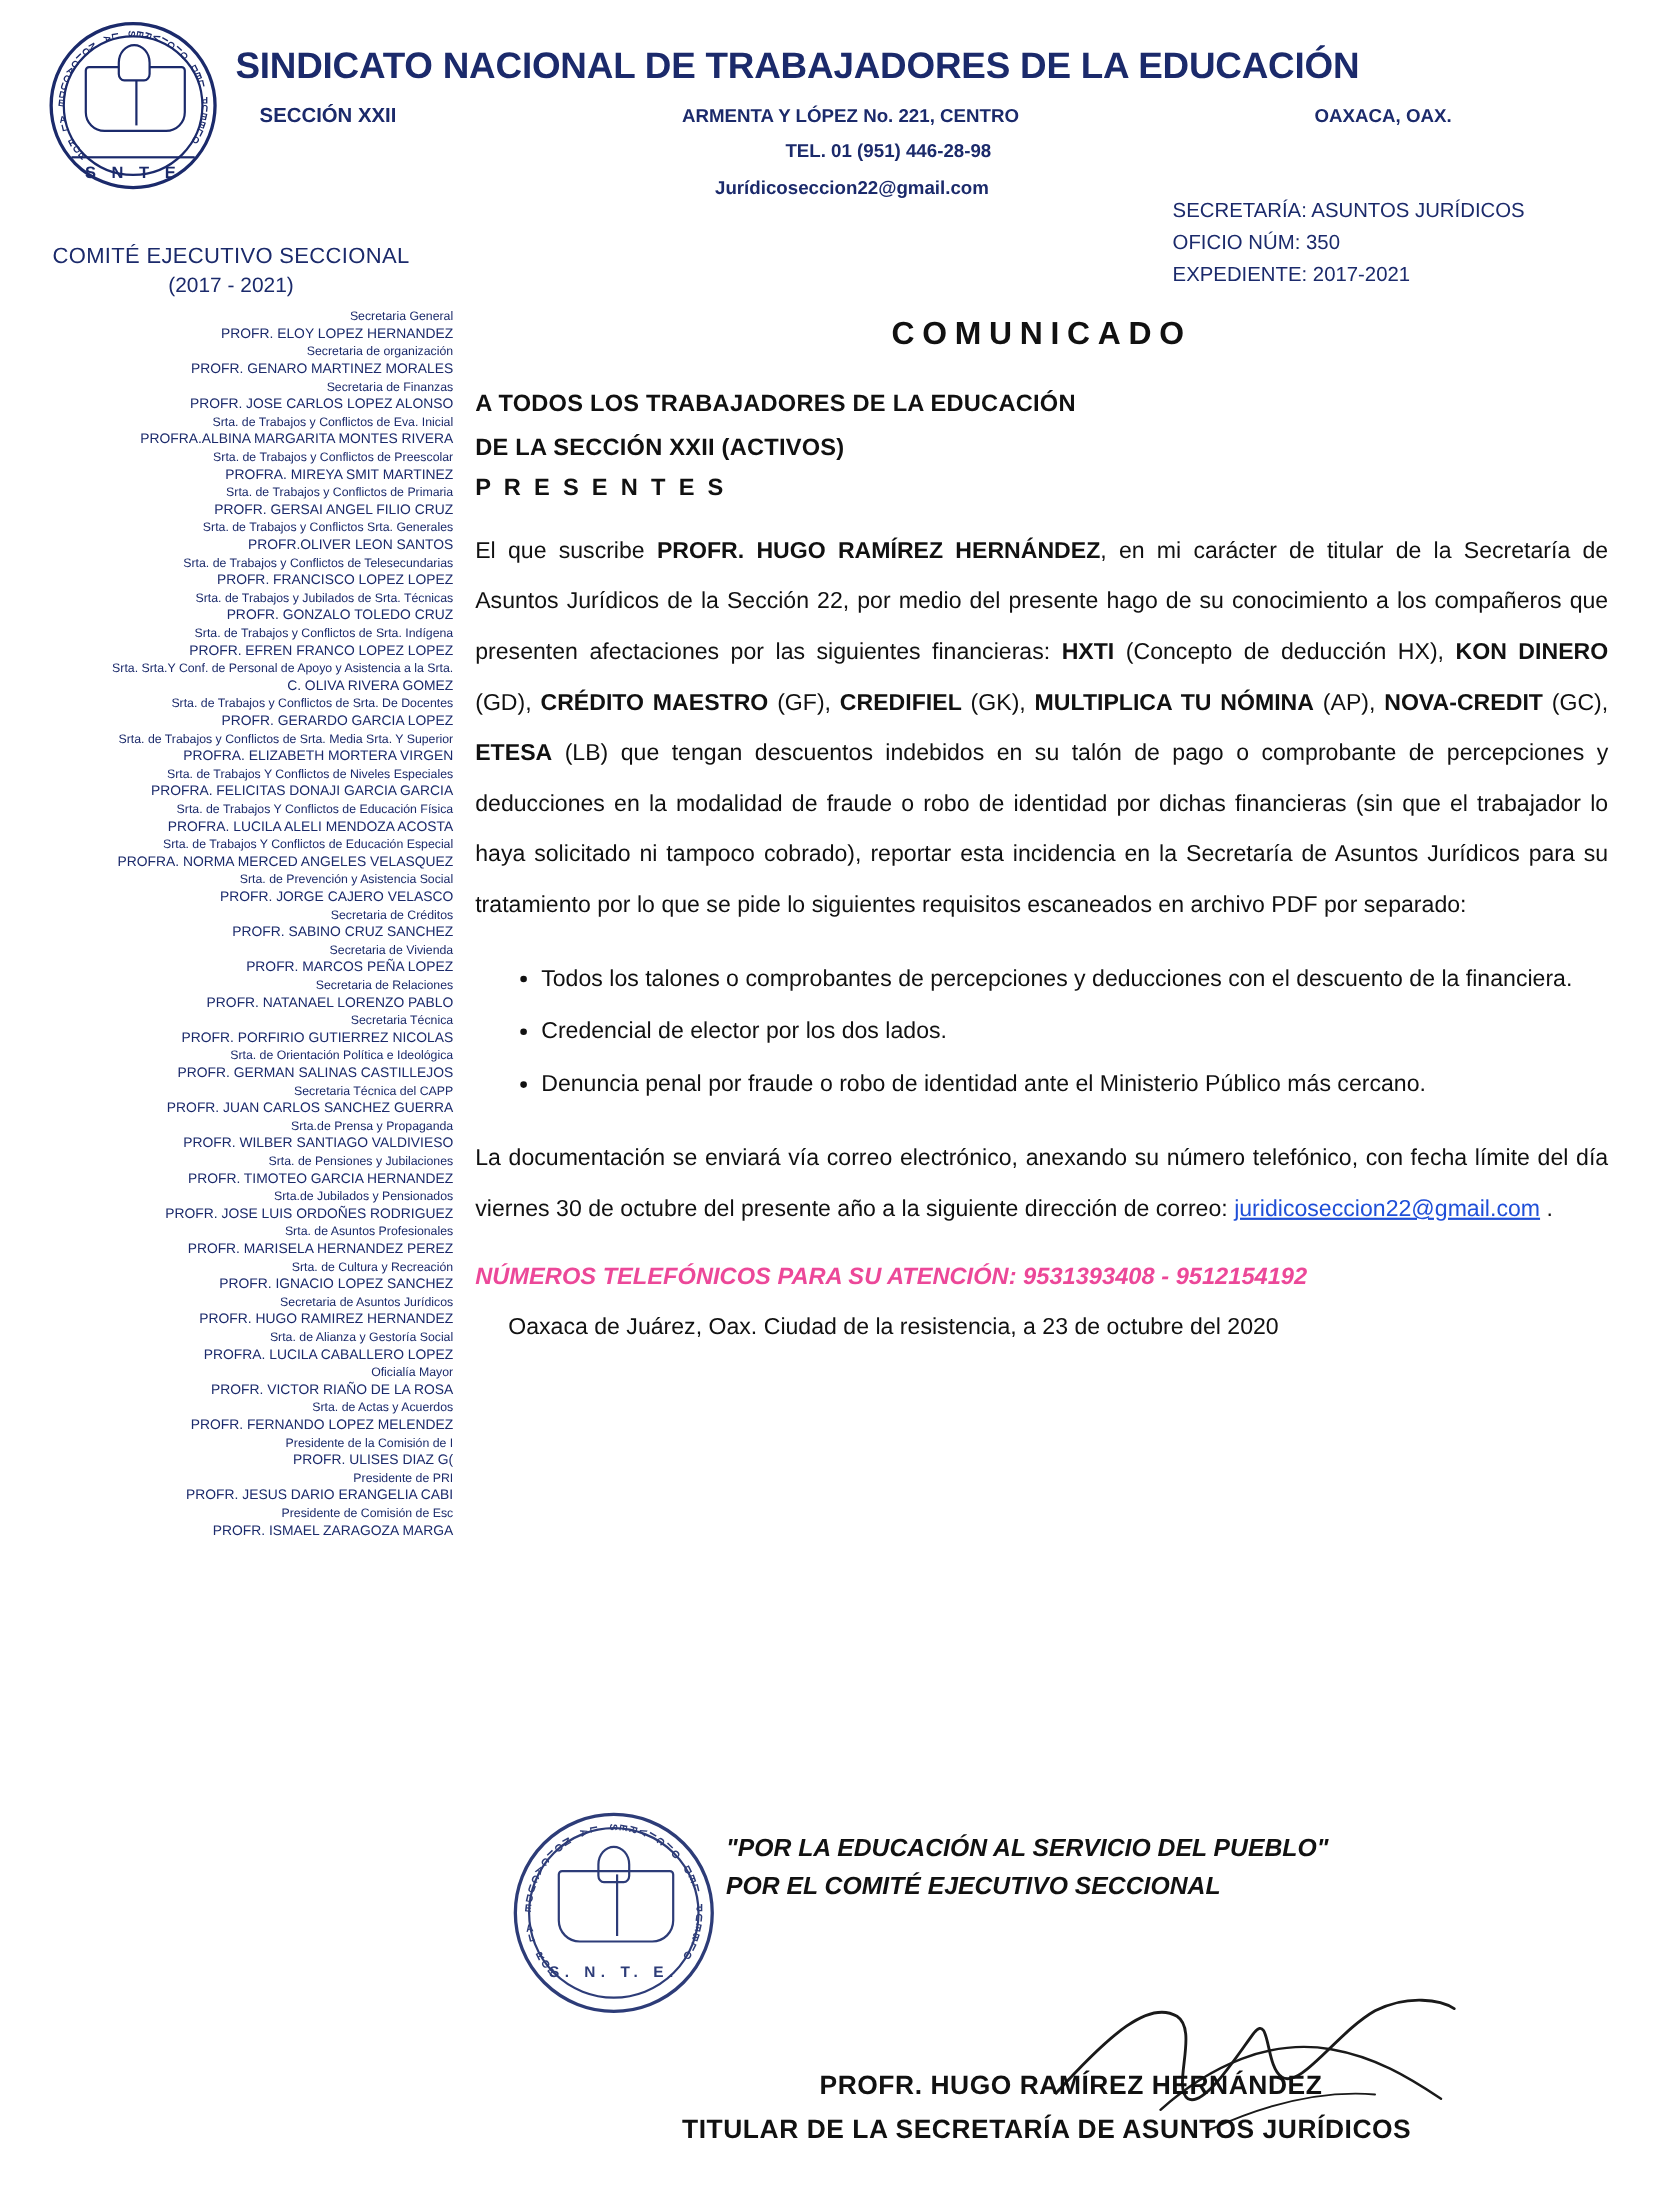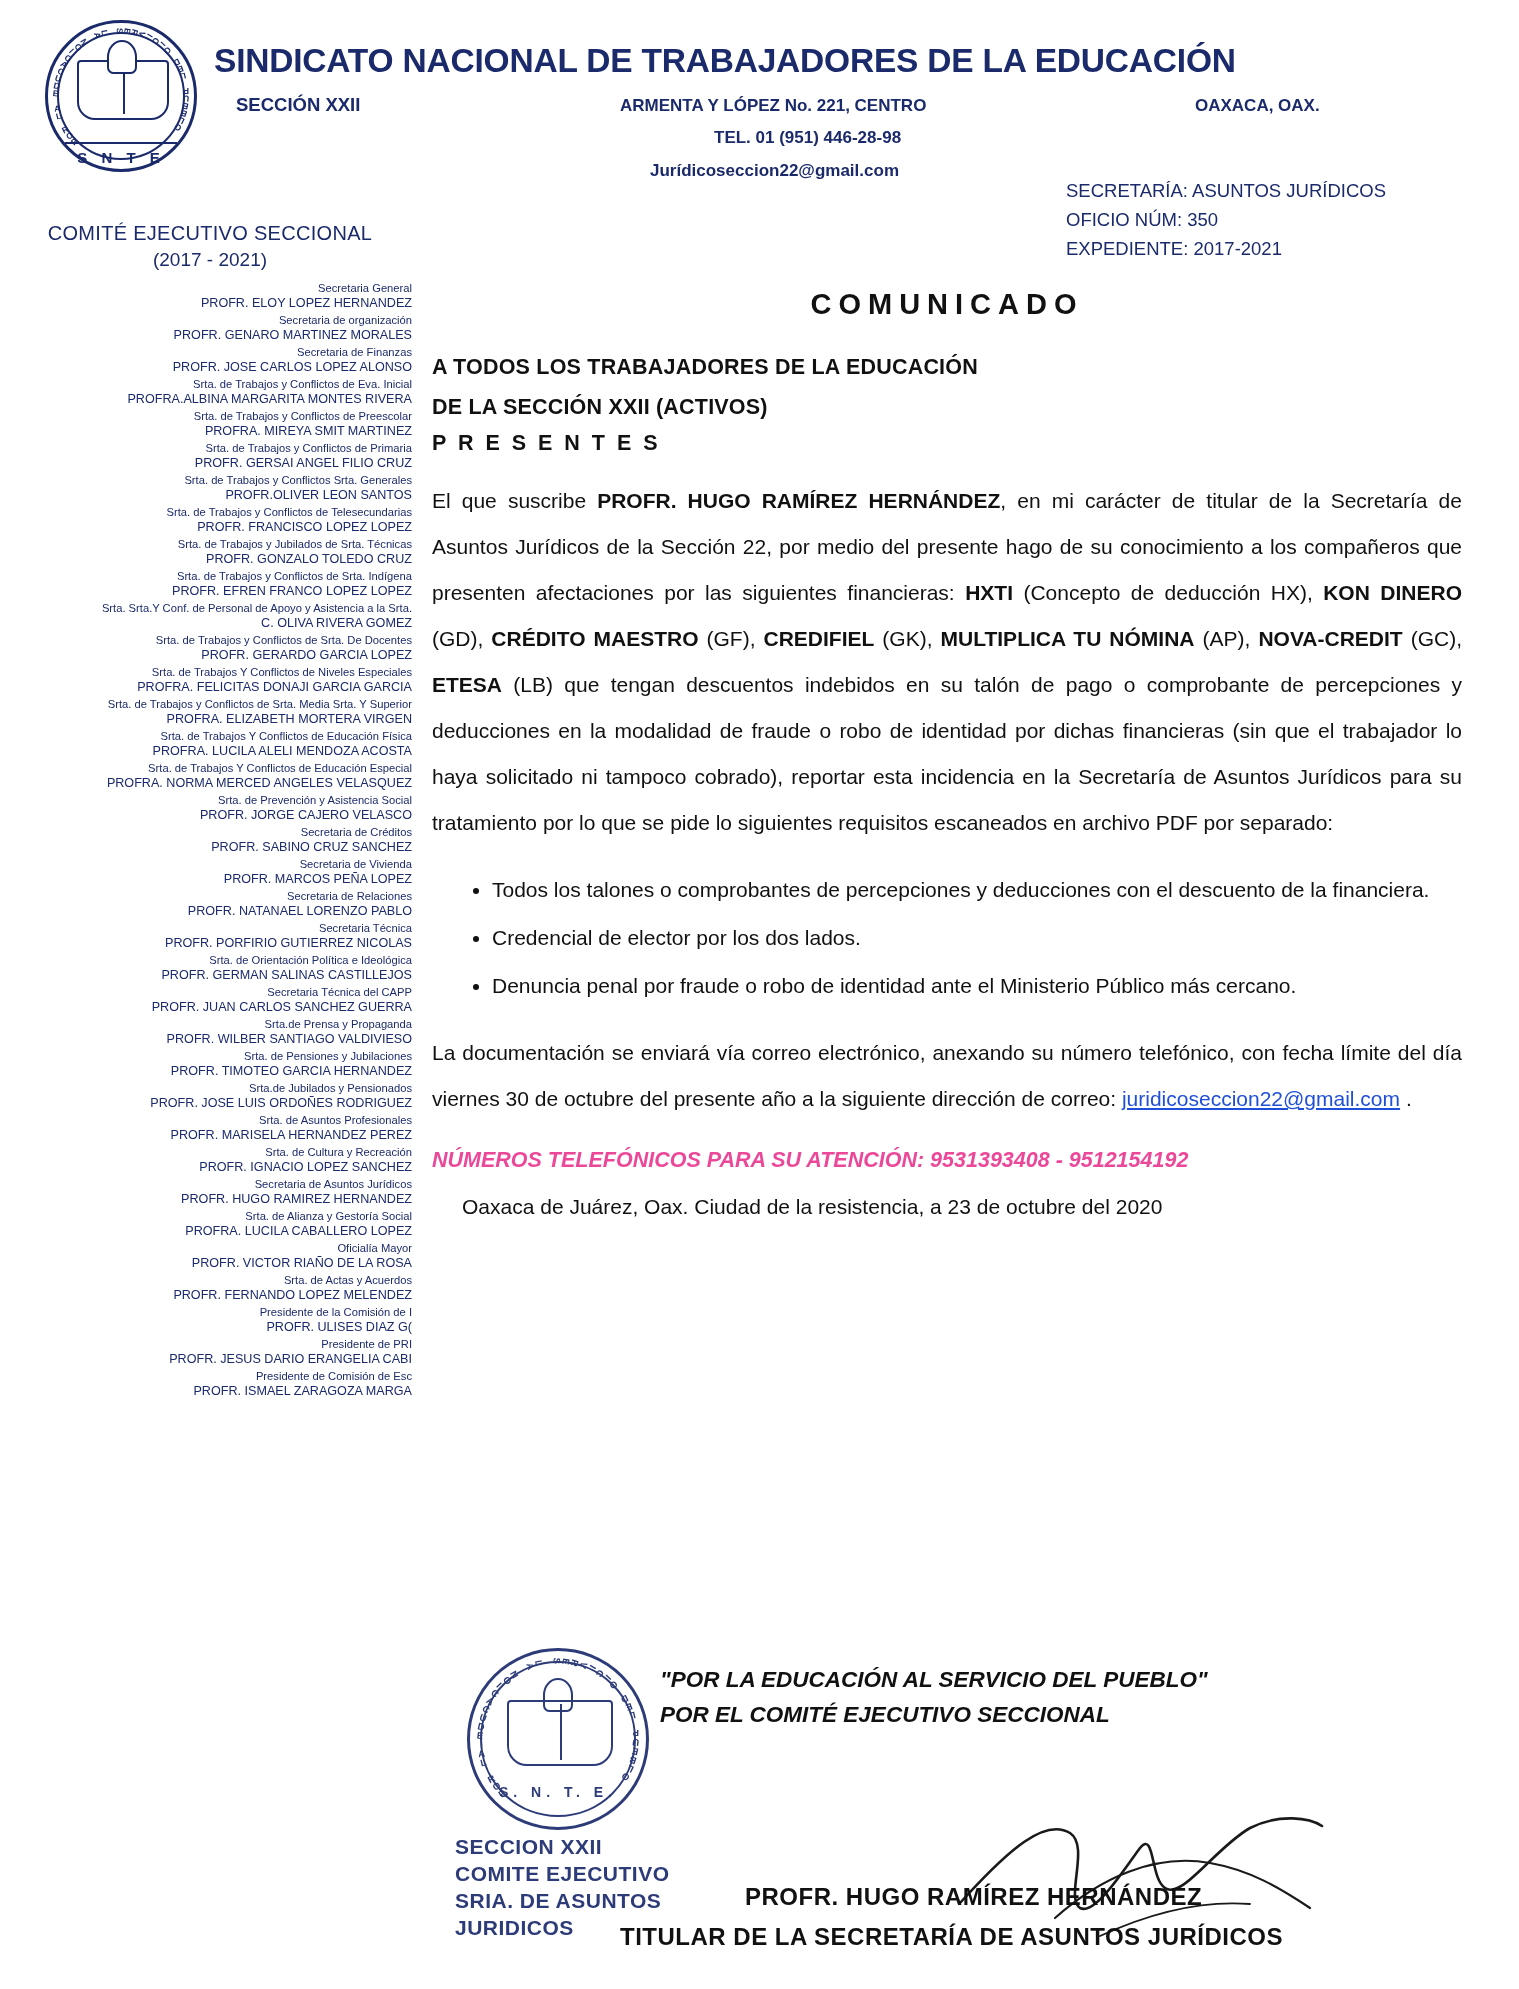--- a/index.html
+++ b/index.html
@@ -539,26 +539,26 @@
         </div>
         <div class="sb-entry">
           <div class="sb-role">Srta. Srta.Y Conf. de Personal de Apoyo y Asistencia a la Srta.</div>
           <div class="sb-name">C. OLIVA RIVERA GOMEZ</div>
         </div>
         <div class="sb-entry">
           <div class="sb-role">Srta. de Trabajos y Conflictos de Srta. De Docentes</div>
           <div class="sb-name">PROFR. GERARDO GARCIA LOPEZ</div>
         </div>
         <div class="sb-entry">
+          <div class="sb-role">Srta. de Trabajos y Conflictos de Srta. Media Srta. Y Superior</div>
+          <div class="sb-name">PROFRA. ELIZABETH MORTERA VIRGEN</div>
+        </div>
+        <div class="sb-entry">
           <div class="sb-role">Srta. de Trabajos  Y Conflictos de  Niveles Especiales</div>
           <div class="sb-name">PROFRA. FELICITAS DONAJI GARCIA GARCIA</div>
-        </div>
-        <div class="sb-entry">
-          <div class="sb-role">Srta. de Trabajos y Conflictos de Srta. Media Srta. Y Superior</div>
-          <div class="sb-name">PROFRA. ELIZABETH MORTERA VIRGEN</div>
         </div>
         <div class="sb-entry">
           <div class="sb-role">Srta. de Trabajos  Y Conflictos  de Educación Física</div>
           <div class="sb-name">PROFRA. LUCILA ALELI MENDOZA ACOSTA</div>
         </div>
         <div class="sb-entry">
           <div class="sb-role">Srta. de Trabajos  Y Conflictos  de Educación Especial</div>
           <div class="sb-name">PROFRA. NORMA MERCED ANGELES VELASQUEZ</div>
         </div>
         <div class="sb-entry">
@@ -710,26 +710,20 @@
           <span style="font-size: 9.5px; transform: rotate(103.333deg) translate(0px, -81px) rotate(90deg);">E</span>
           <span style="font-size: 9.5px; transform: rotate(110deg) translate(0px, -81px) rotate(90deg);">B</span>
           <span style="font-size: 9.5px; transform: rotate(116.667deg) translate(0px, -81px) rotate(90deg);">L</span>
           <span style="font-size: 9.5px; transform: rotate(123.333deg) translate(0px, -81px) rotate(90deg);">O</span>
         </div>
       <div class="stamp-book"></div>
       <div class="stamp-torch"></div>
       <div class="stamp-snte">S. N. T. E.</div>
     </div>
 
-    <div class="stamp-lines">
-      <div>SECCION XXII</div>
-      <div>COMITE EJECUTIVO</div>
-      <div>SRIA. DE ASUNTOS</div>
-      <div>JURIDICOS</div>
-    </div>
 
     <div class="motto">
       <div>"POR LA EDUCACIÓN AL SERVICIO DEL PUEBLO"</div>
       <div>POR EL COMITÉ EJECUTIVO SECCIONAL</div>
 
     </div>
 
     <svg class="signature-svg" width="380" height="130" viewBox="0 0 380 130">
       <path d="M10,95 C60,40 95,10 120,25 C140,38 115,90 130,100 C145,108 175,60 190,40 C205,22 200,70 215,80 C232,92 265,40 300,20 C330,5 360,10 372,18" fill="none" stroke="#1a1a1a" stroke-width="2.6" stroke-linecap="round"></path>
       <path d="M105,110 C150,70 205,45 260,55 C300,62 330,80 360,100" fill="none" stroke="#1a1a1a" stroke-width="2.2" stroke-linecap="round"></path>

